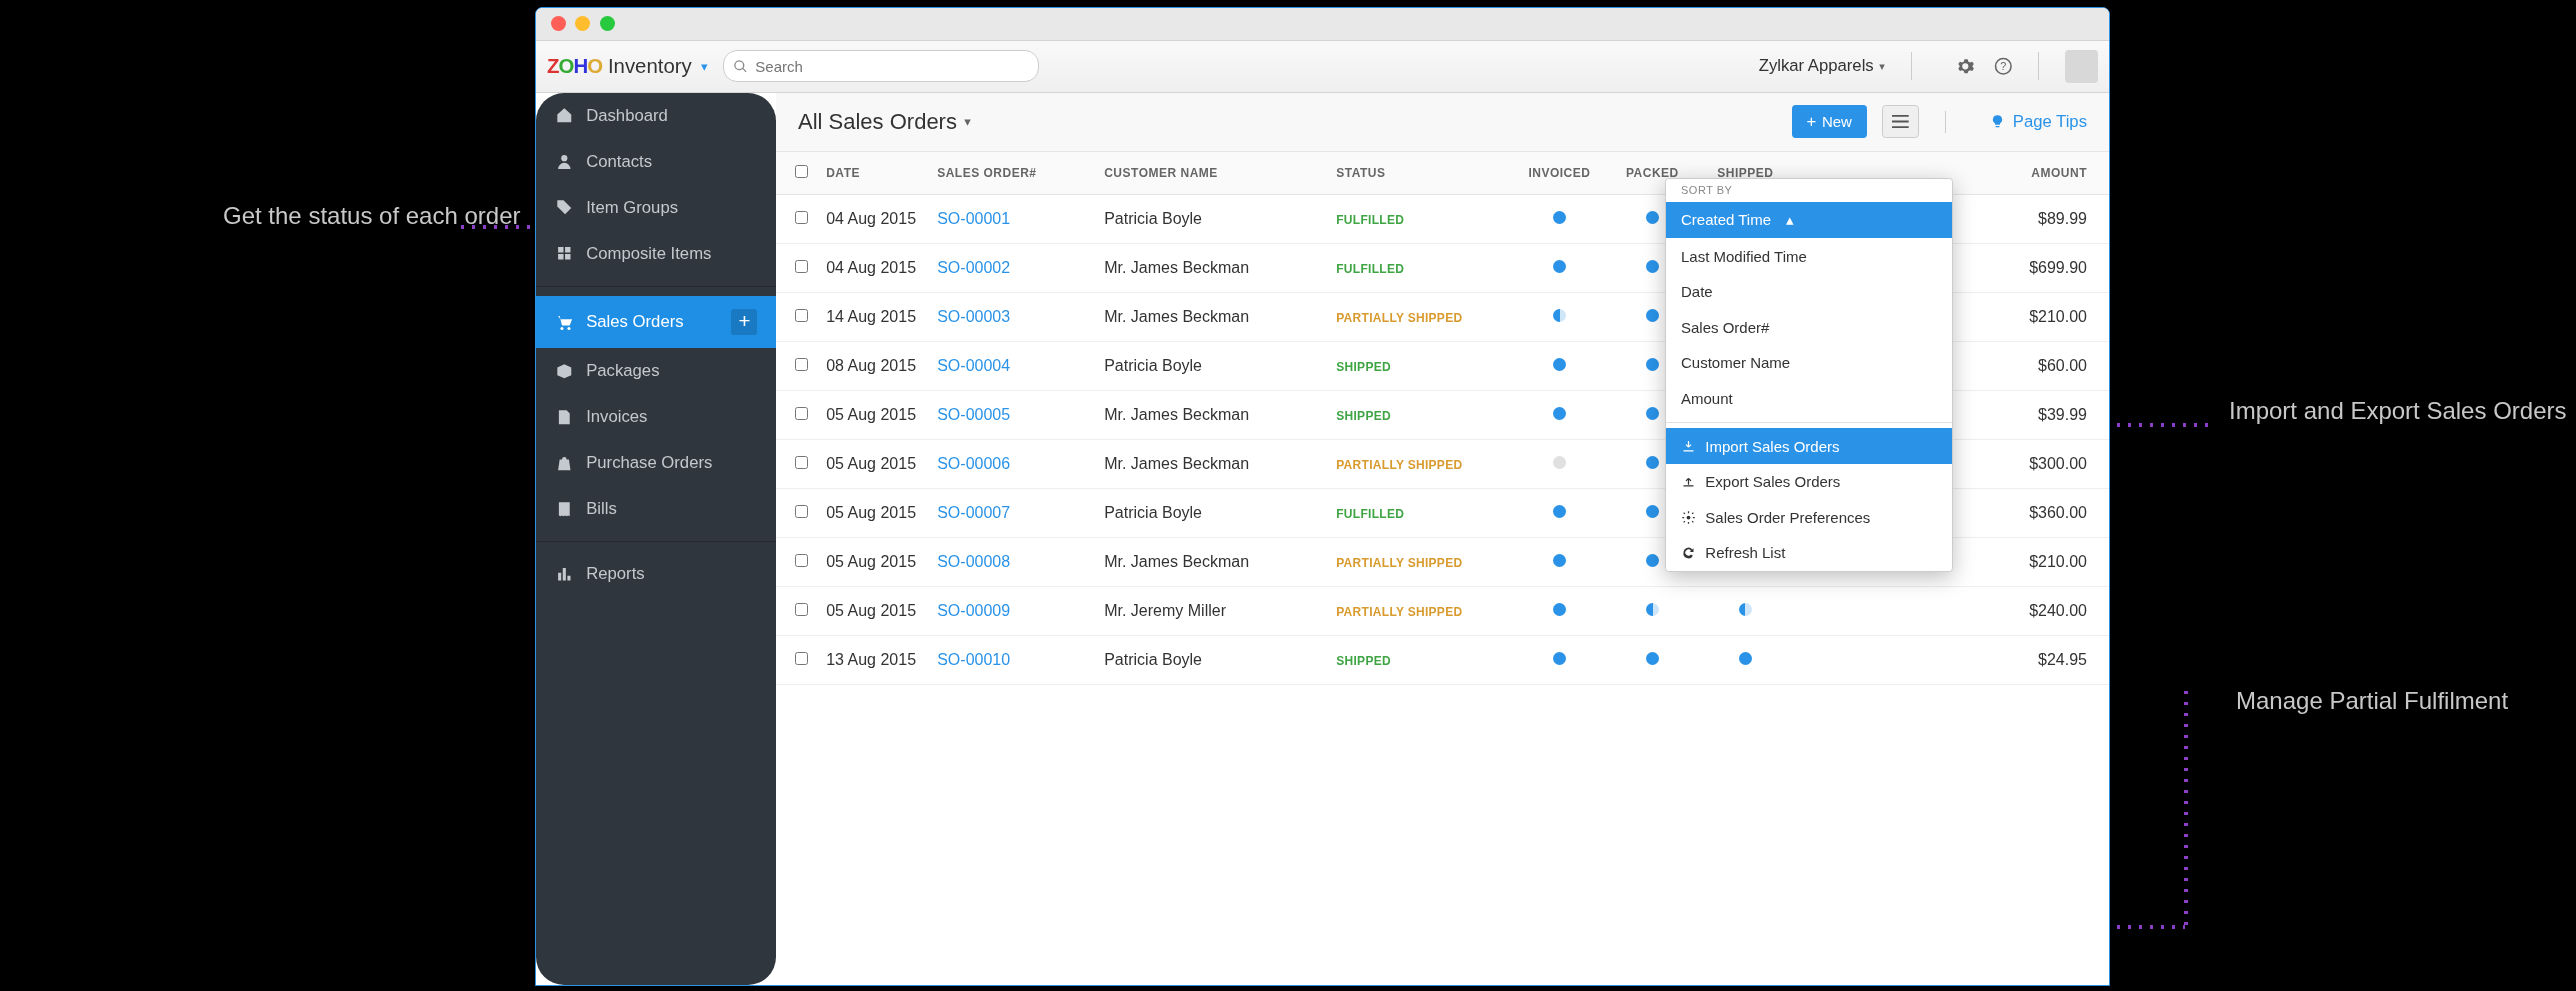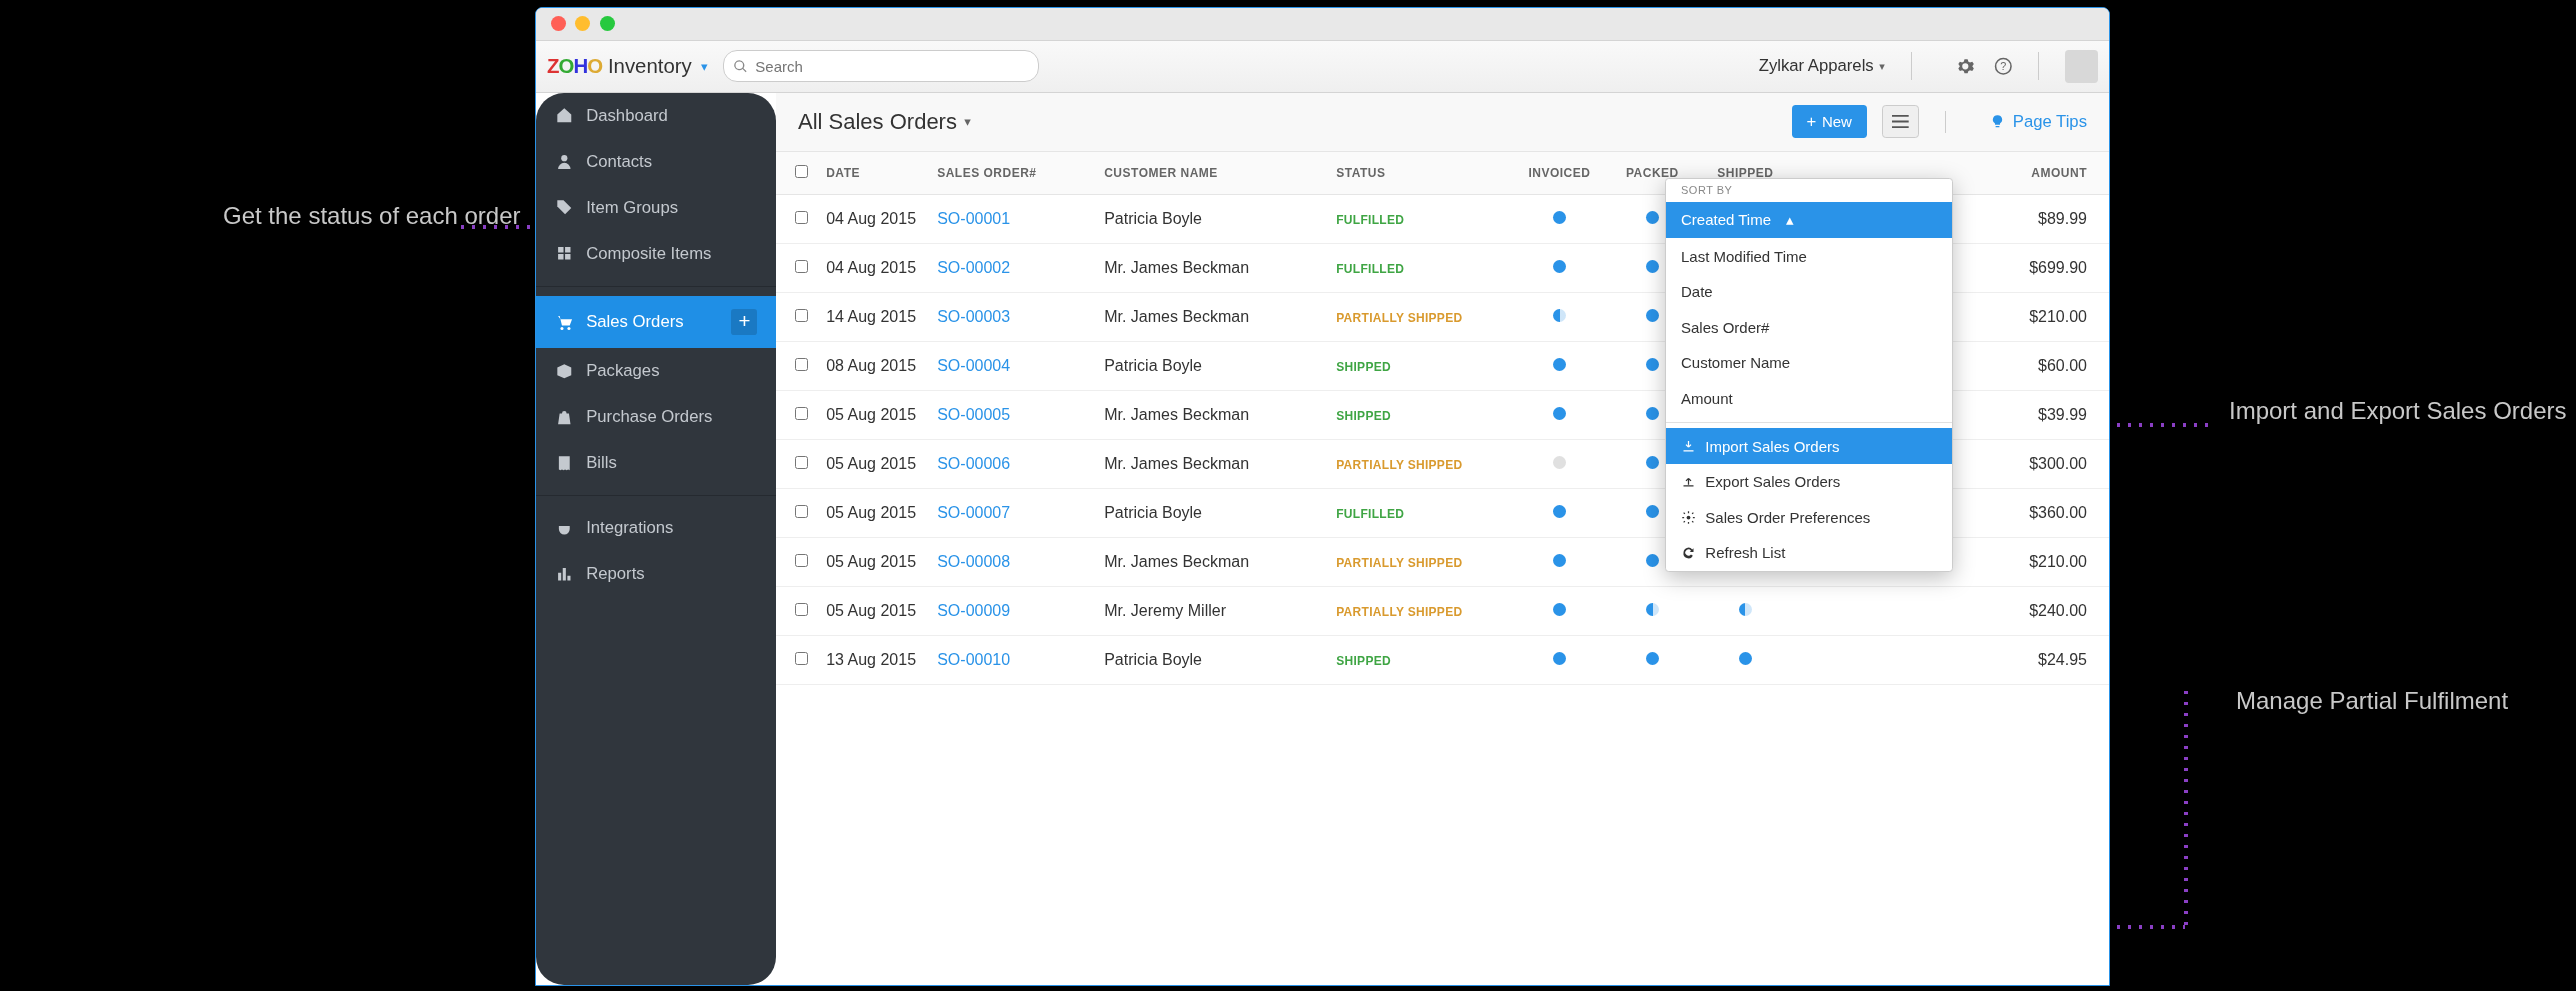--- a/index.html
+++ b/index.html
@@ -166,37 +166,37 @@
             <span class="plus">+</span>
           </div>
         <div class="nav-item">
             <svg class="nico" viewBox="0 0 24 24">
               <path d="M3 7l9-4 9 4v10l-9 4-9-4z"></path>
             </svg>
             <span>Packages</span>
           </div>
         <div class="nav-item">
             <svg class="nico" viewBox="0 0 24 24">
+              <path d="M5 3h10l4 4v14H5z"></path>
+            </svg>
+            <span>Invoices</span>
+          </div>
+        <div class="nav-item">
+            <svg class="nico" viewBox="0 0 24 24">
               <path d="M6 7h12l2 14H4z M9 7a3 3 0 016 0"></path>
             </svg>
             <span>Purchase Orders</span>
           </div>
         <div class="nav-item">
             <svg class="nico" viewBox="0 0 24 24">
               <path d="M5 3h14v18l-2-1-2 1-2-1-2 1-2-1-2 1-2-1z"></path>
             </svg>
             <span>Bills</span>
           </div>
         <div class="sep"></div>
-        <div class="nav-item">
-            <svg class="nico" viewBox="0 0 24 24">
-              <path d="M7 3v6M17 3v6M5 9h14v4a7 7 0 01-14 0z"></path>
-            </svg>
-            <span>Integrations</span>
-          </div>
         <div class="nav-item">
             <svg class="nico" viewBox="0 0 24 24">
               <path d="M4 20h4V10H4zM10 20h4V4h-4zM16 20h4v-6h-4z"></path>
             </svg>
             <span>Reports</span>
           </div>
       </div>
 
       <div class="main">
         <div class="main-header">

